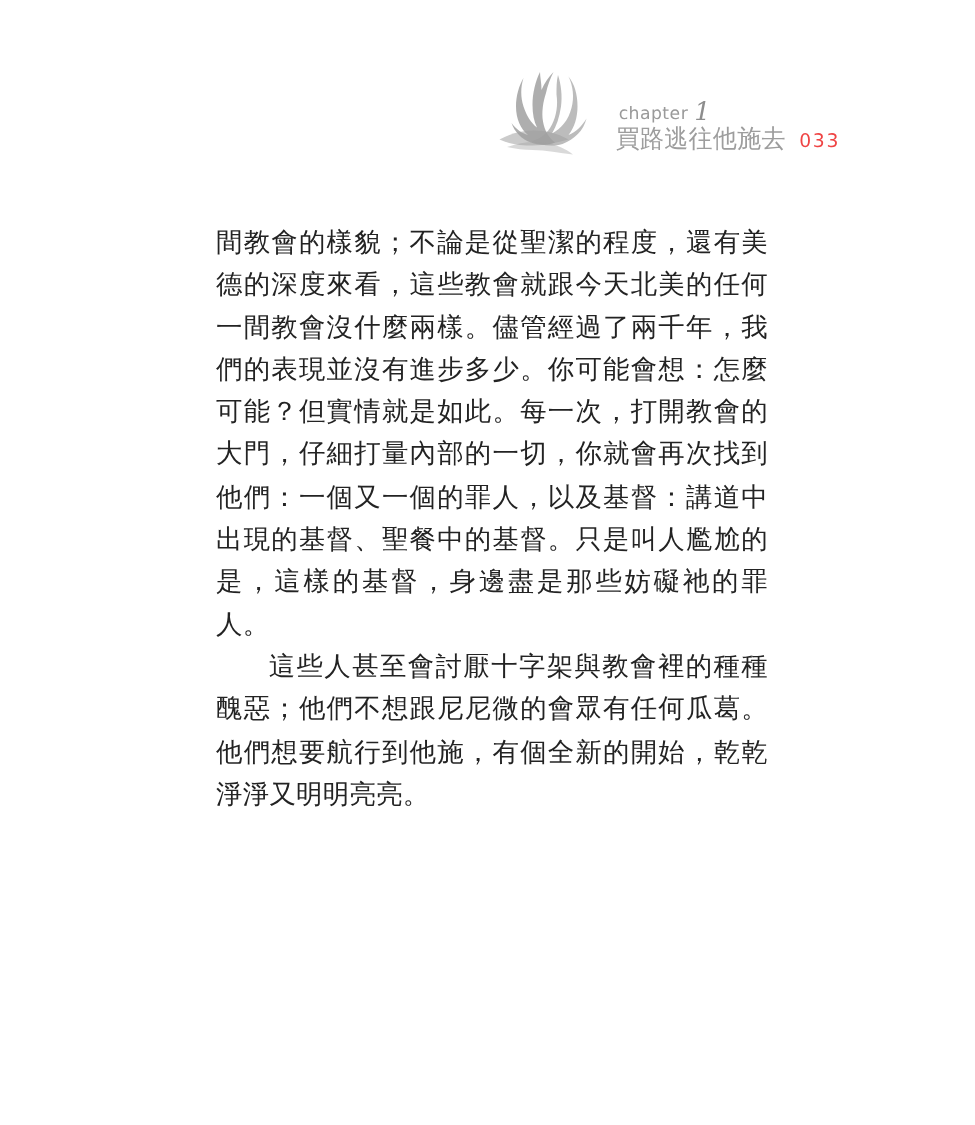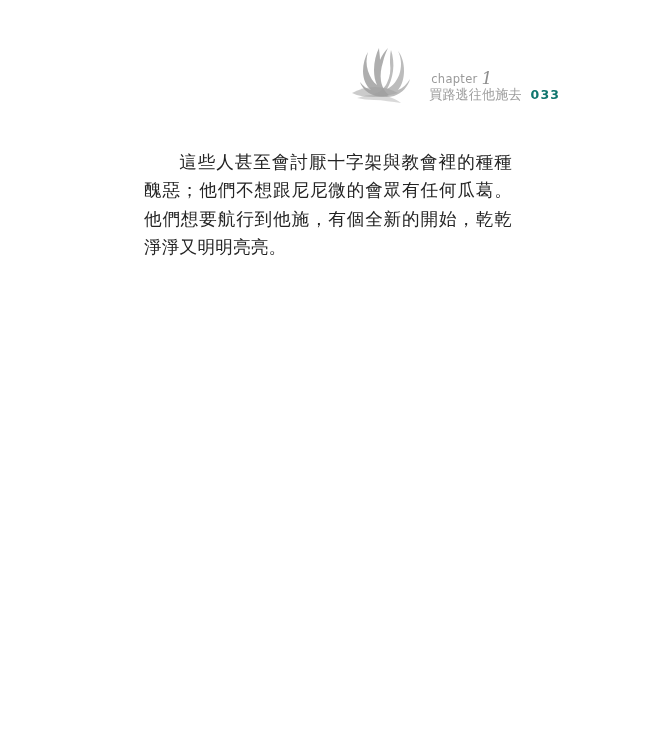--- a/index.html
+++ b/index.html
@@ -91,34 +91,33 @@
 
   .subtitle-line {
     display: flex;
     align-items: baseline;
     gap: 9px;
     line-height: 1;
   }
 
   .chapter-subtitle {
     font-family: "DejaVu Sans", "Liberation Sans", sans-serif;
-    font-size: 13px;
+    font-size: 16px;
     color: #9d9d9d;
     letter-spacing: 0.2px;
     white-space: nowrap;
     transform: scaleY(1.05);
     transform-origin: left bottom;
   }
 
   .folio {
     font-family: "DejaVu Sans", "Liberation Sans", sans-serif;
     font-size: 12.5px;
-    color: #0f766e;
+    color: #ef4444;
     letter-spacing: 1.1px;
-    font-weight: bold;
   }
 
   
   .text-block {
     position: absolute;
     left: 144px;
     top: 148px;
     width: 368px;
   }
 
@@ -165,17 +164,18 @@
         <div class="subtitle-line">
           <span class="chapter-subtitle">買路逃往他施去</span>
           <span class="folio">033</span>
         </div>
       </div>
 
     </div>
   </div>
 
   <div class="text-block">
+    <p class="para">間教會的樣貌；不論是從聖潔的程度，還有美德的深度來看，這些教會就跟今天北美的任何一間教會沒什麼兩樣。儘管經過了兩千年，我們的表現並沒有進步多少。你可能會想：怎麼可能？但實情就是如此。每一次，打開教會的大門，仔細打量內部的一切，你就會再次找到他們：一個又一個的罪人，以及基督：講道中出現的基督、聖餐中的基督。只是叫人尷尬的是，這樣的基督，身邊盡是那些妨礙祂的罪人。</p>
     <p class="para indent">這些人甚至會討厭十字架與教會裡的種種醜惡；他們不想跟尼尼微的會眾有任何瓜葛。他們想要航行到他施，有個全新的開始，乾乾淨淨又明明亮亮。</p>
 
   </div>
 
 </div>
 
 </body></html>

